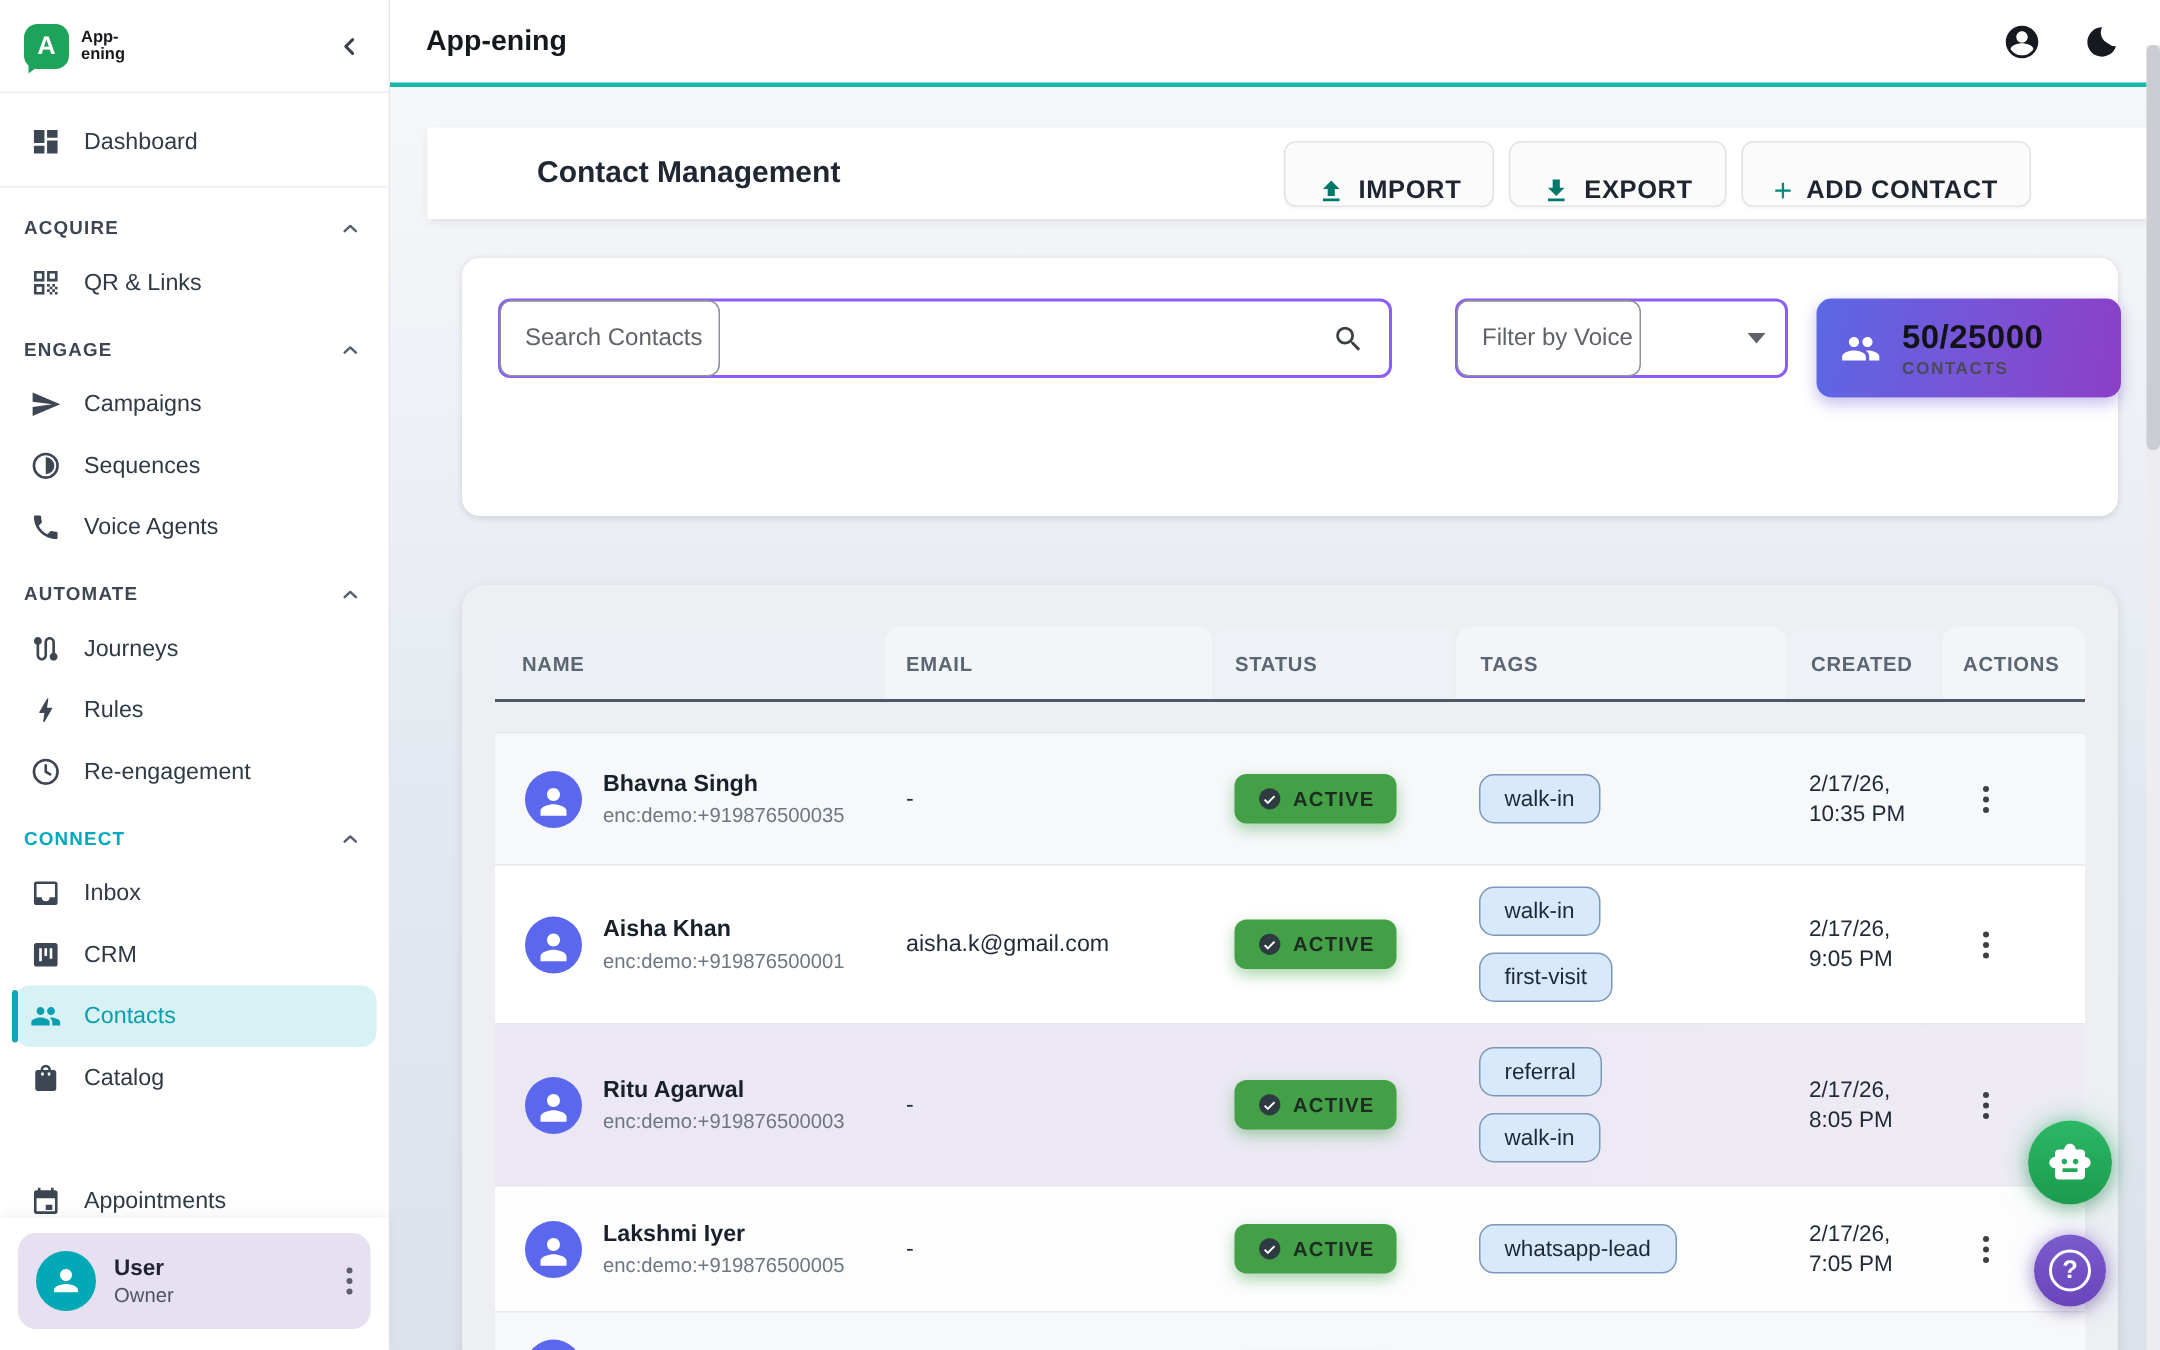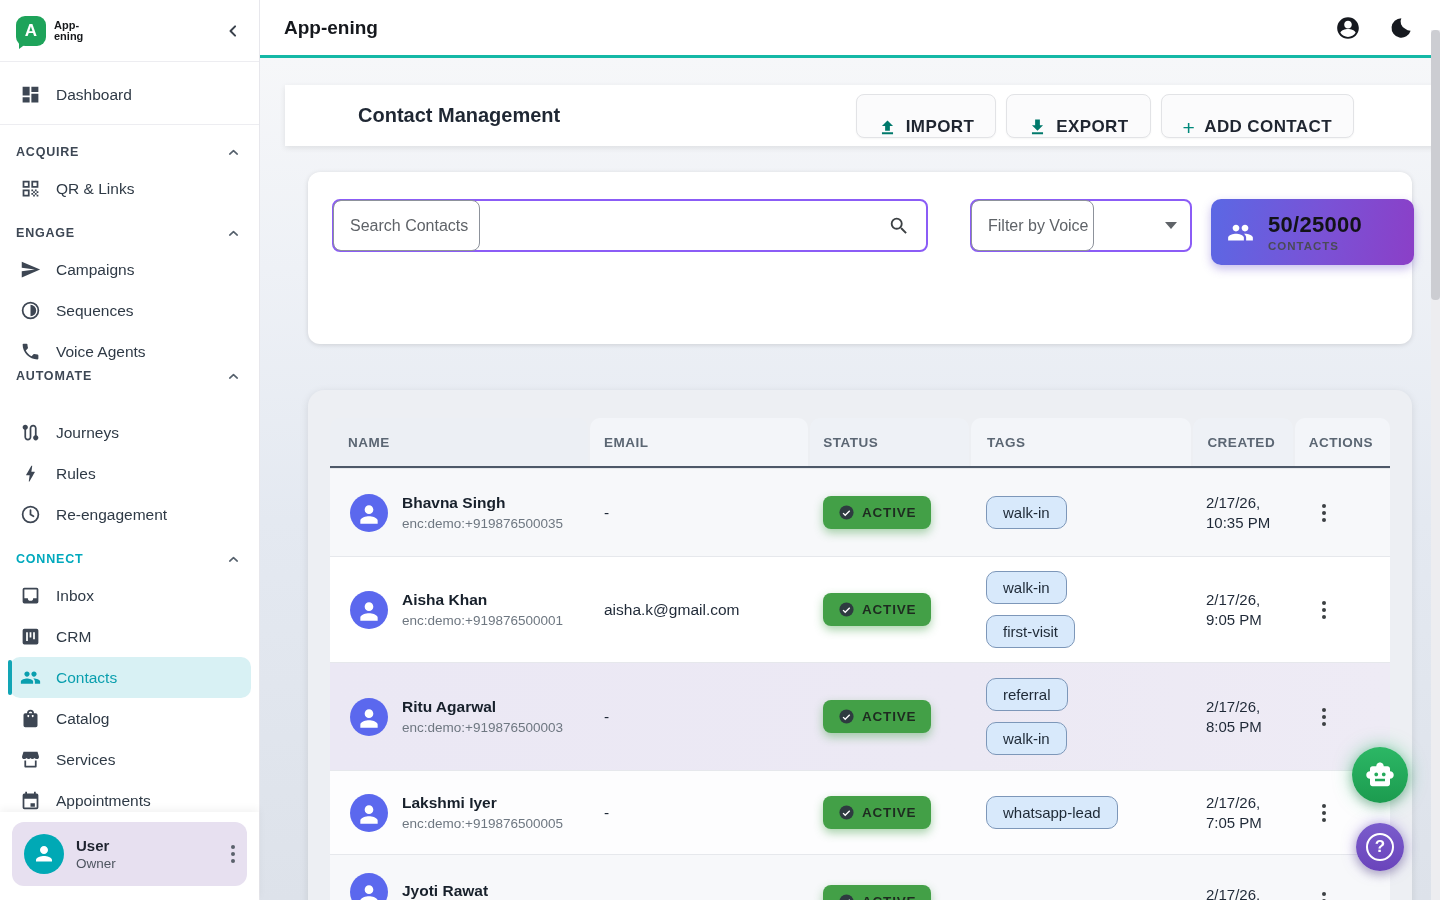--- a/index.html
+++ b/index.html
@@ -114,21 +114,21 @@
   .th.c-name   { background:#eceff4; }
   .th.c-email  { background:#f3f5f9; padding-left:14px; }
   .th.c-status { background:#eef1f6; padding-left:13px; }
   .th.c-tags   { background:#f3f5f9; padding-left:16px; }
   .th.c-created{ background:#eef1f6; padding-left:14px; }
   .th.c-actions{ background:#f3f5f9; padding-left:14px; }
 
   .trow { display:flex; border-top:1px solid #e6e8ec; cursor:pointer; }
   .trow:first-of-type { border-top:none; }
   .td { display:flex; align-items:center; }
-  .r1 { height:88px; background:#f7f8fa; }
+  .r1 { height:88px; background:#f7f8fa;margin-top:20px; }
   .r2 { height:106px; background:#ffffff; }
   .r3 { height:108px; background:linear-gradient(90deg,#ebe8f4 0%,#ece9f4 60%,#eeeBf5 100%); background-color:#ebe8f4; }
   .r4 { height:84px; background:#fdfdfe; }
   .r5 { height:120px; background:#f7f8fa; }
   .r5 .td { align-items:flex-start; padding-top:18px; }
 
   .td.c-name { padding-left:20px; gap:14px; }
   .avatar { width:38px; height:38px; border-radius:50%; background:#5b68ee; flex:none;
     display:flex; align-items:center; justify-content:center; overflow:hidden; }
   .avatar .ic { width:26px; height:26px; color:#fff; margin-top:3px; }
@@ -224,21 +224,21 @@
       </svg>
     <span>Sequences</span>
   </div>
   <div class="sb-item" style="top:331px">
     <svg class="ic" viewBox="0 0 24 24" fill="currentColor">
         <path d="M6.62 10.79c1.44 2.83 3.76 5.14 6.59 6.59l2.2-2.2c.27-.27.67-.36 1.02-.24 1.12.37 2.33.57 3.57.57.55 0 1 .45 1 1V20c0 .55-.45 1-1 1-9.39 0-17-7.61-17-17 0-.55.45-1 1-1h3.5c.55 0 1 .45 1 1 0 1.25.2 2.45.57 3.57.11.35.03.74-.25 1.02l-2.2 2.2z"></path>
       </svg>
     <span>Voice Agents</span>
   </div>
 
-  <div class="sb-sec" style="top:362px">
+  <div class="sb-sec" style="top:382px">
     <span>AUTOMATE</span>
     <svg class="chev ic" width="15" height="15" viewBox="0 0 24 24" fill="none" stroke="currentColor" stroke-width="2.6" stroke-linecap="round" stroke-linejoin="round">
         <path d="M6 14.5l6-5.5 6 5.5"></path>
       </svg>
   </div>
   <div class="sb-item" style="top:412px">
     <svg class="ic" viewBox="0 0 24 24" fill="currentColor">
         <path d="M19 15.18V7c0-2.21-1.79-4-4-4s-4 1.79-4 4v10c0 1.1-.9 2-2 2s-2-.9-2-2V8.82C8.16 8.4 9 7.3 9 6c0-1.66-1.34-3-3-3S3 4.34 3 6c0 1.3.84 2.4 2 2.82V17c0 2.21 1.79 4 4 4s4-1.79 4-4V7c0-1.1.9-2 2-2s2 .9 2 2v8.18c-1.16.41-2 1.51-2 2.82 0 1.66 1.34 3 3 3s3-1.34 3-3c0-1.3-.84-2.4-2-2.82z"></path>
       </svg>
     <span>Journeys</span>
@@ -282,27 +282,20 @@
     <svg class="ic" viewBox="0 0 24 24" fill="currentColor">
         <path d="M16 11c1.66 0 2.99-1.34 2.99-3S17.66 5 16 5c-1.66 0-3 1.34-3 3s1.34 3 3 3zm-8 0c1.66 0 2.99-1.34 2.99-3S9.66 5 8 5C6.34 5 5 6.34 5 8s1.34 3 3 3zm0 2c-2.33 0-7 1.17-7 3.5V19h14v-2.5c0-2.33-4.67-3.5-7-3.5zm8 0c-.29 0-.62.02-.97.05 1.16.84 1.97 1.97 1.97 3.45V19h6v-2.5c0-2.33-4.67-3.5-7-3.5z"></path>
       </svg>
     <span>Contacts</span>
   </div>
   <div class="sb-item" style="top:698px">
     <svg class="ic" viewBox="0 0 24 24" fill="currentColor" fill-rule="evenodd">
         <path d="M8 6a4 4 0 018 0h2a2 2 0 012 2v12a2 2 0 01-2 2H6a2 2 0 01-2-2V8a2 2 0 012-2h2zm2 0h4a2 2 0 00-4 0zM8.5 8v1.5a1 1 0 002 0V8h-2zm5 0v1.5a1 1 0 002 0V8h-2z"></path>
       </svg>
     <span>Catalog</span>
-  </div>
-  <div class="sb-item" style="top:739px">
-    <svg class="ic" viewBox="0 0 24 24" fill="currentColor">
-        <path d="M4 3h16l1.6 5.2a2.8 2.8 0 01-2.6 3.3 2.9 2.9 0 01-2.5-1.3 2.9 2.9 0 01-2.5 1.3A2.9 2.9 0 0112 10.2a2.9 2.9 0 01-2 1.3 2.9 2.9 0 01-2.5-1.3A2.9 2.9 0 015 11.5a2.8 2.8 0 01-2.6-3.3L4 3z"></path>
-        <path d="M5 13.2V20a1 1 0 001 1h12a1 1 0 001-1v-6.8h-2V19H7v-5.8h-2z"></path>
-      </svg>
-    <span>Services</span>
   </div>
   <div class="sb-item" style="top:780px">
     <svg class="ic" viewBox="0 0 24 24" fill="currentColor" fill-rule="evenodd">
         <path d="M19 4h-1V2h-2v2H8V2H6v2H5a2 2 0 00-2 2v14a2 2 0 002 2h14a2 2 0 002-2V6a2 2 0 00-2-2zm0 16H5V10h14v10zm-7-5h5v4h-5v-4z"></path>
       </svg>
     <span>Appointments</span>
   </div>
 
   <div class="sb-foot">
     <div class="user-card">

